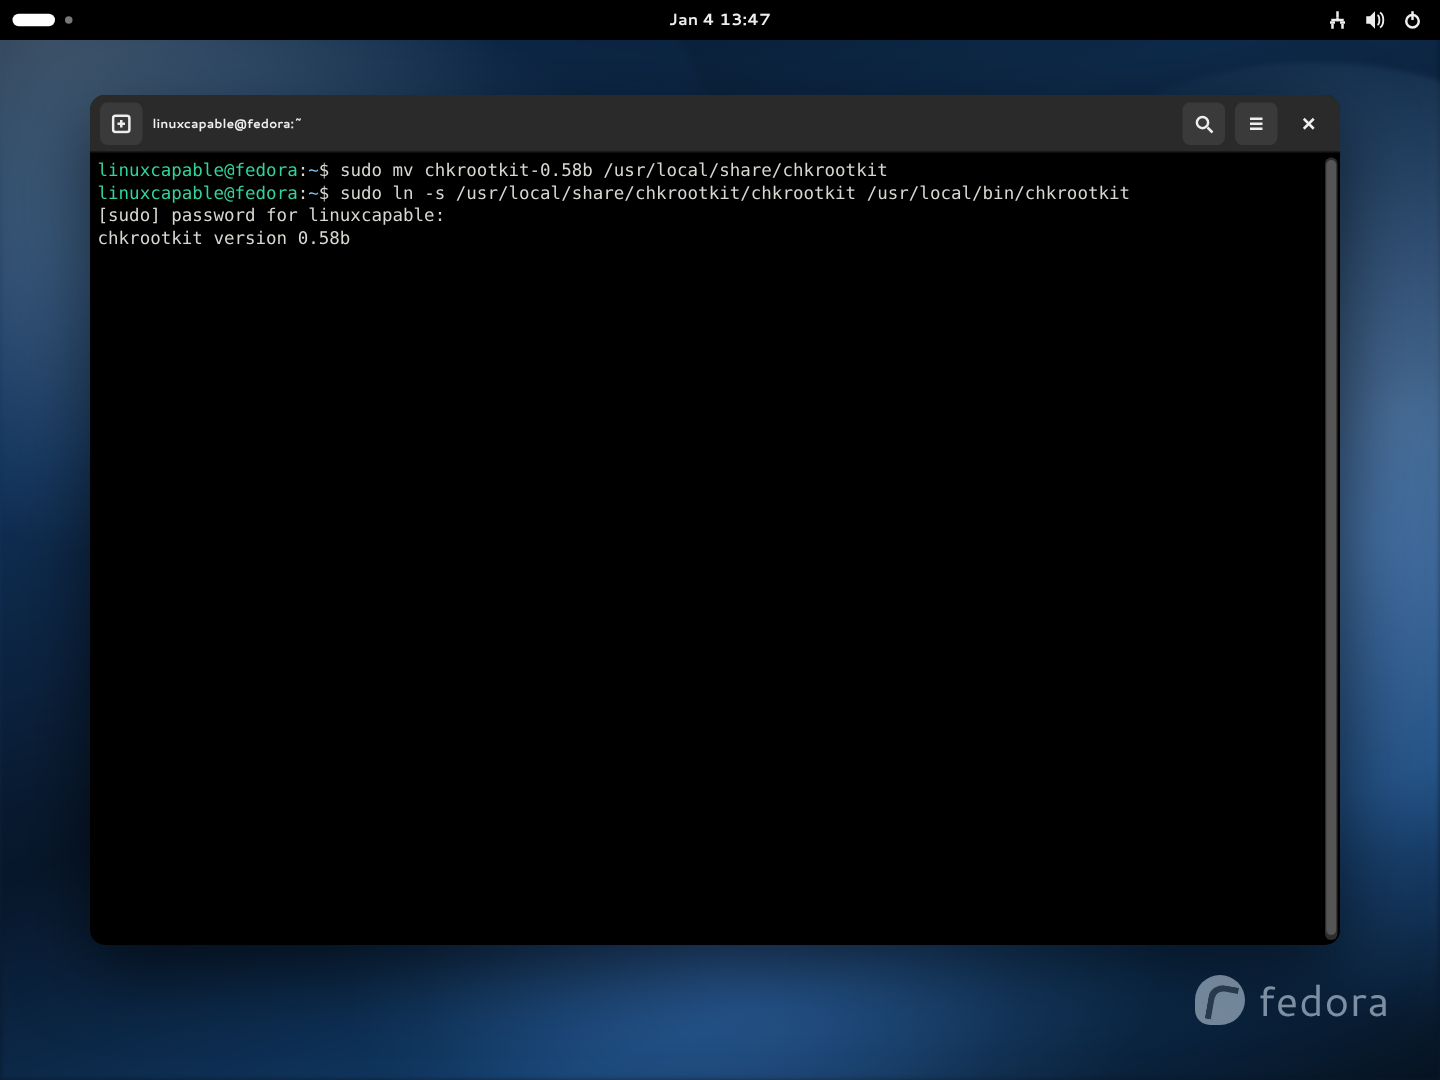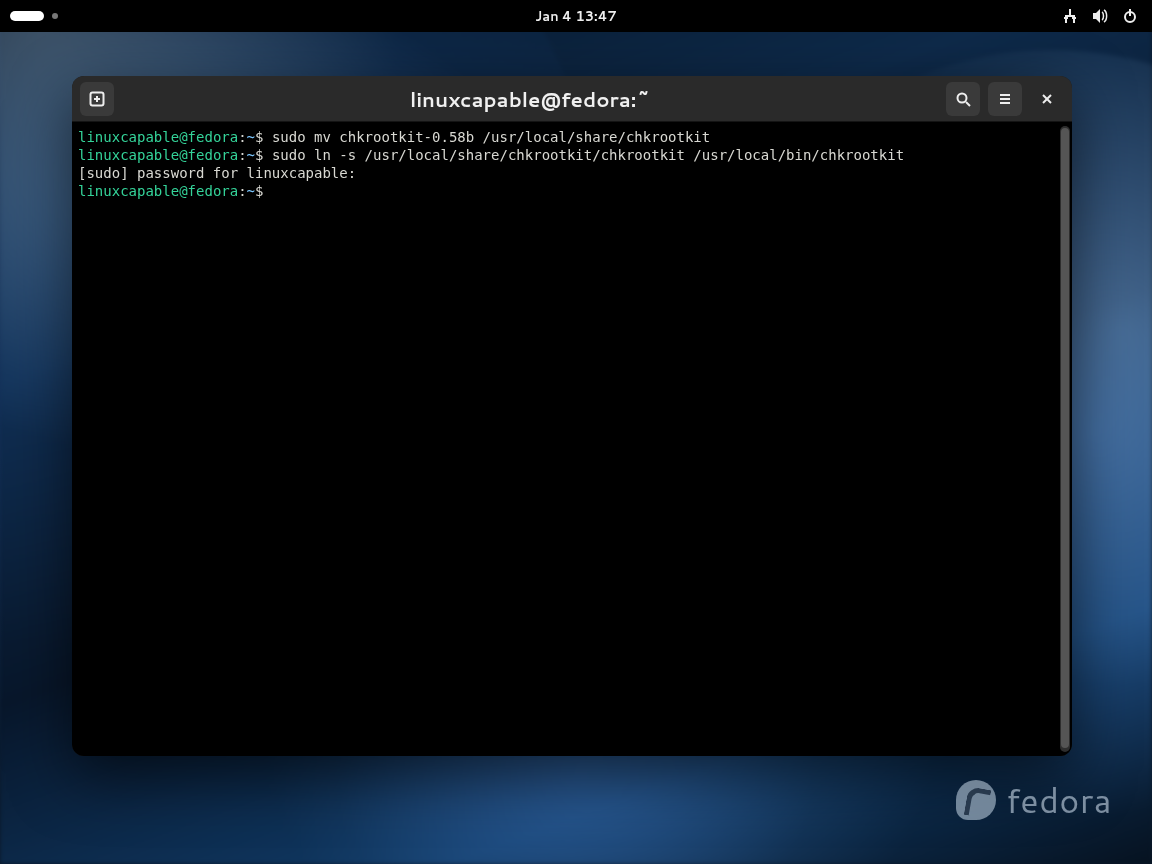--- a/index.html
+++ b/index.html
@@ -46,21 +46,21 @@
   .terminal {
     position: absolute; left: 72px; top: 76px; width: 1000px; height: 680px;
     background: #1c1c1c; border-radius: 12px; overflow: hidden;
     box-shadow: 0 20px 60px rgba(0,0,0,0.6);
     display: flex; flex-direction: column;
   }
   .titlebar {
     height: 46px; background: #2a2a2a; display: flex; align-items: center;
     padding: 0 8px; gap: 8px; border-bottom: 1px solid #141414;
   }
-  .titlebar .title { flex: 1; text-align: center; color: #f0f0f0; font-weight: 700; font-size: 20px; }
+  .titlebar .title { flex: 1; color: #f0f0f0; font-weight: 700; font-size: 10px; }
   .hbtn {
     width: 34px; height: 34px; border-radius: 6px; background: #3a3a3a;
     display: flex; align-items: center; justify-content: center; color: #eee;
   }
   .hbtn svg { width: 16px; height: 16px; }
   .hbtn.close { background: transparent; }
 
   .term-body {
     flex: 1; position: relative; background: #000000;
     font-family: "DejaVu Sans Mono", "Menlo", monospace;
@@ -174,20 +174,20 @@
         </svg>
     </div>
   </div>
   <div class="term-body" id="term-body">
     <div class="term-scroll">
       <div class="term-thumb"></div>
     </div>
   <div class="line"><span class="user">linuxcapable</span><span class="user">@</span><span class="host">fedora</span><span class="colon">:</span><span class="path">~</span><span class="dollar">$ </span><span class="cmd">sudo mv chkrootkit-0.58b /usr/local/share/chkrootkit</span></div>
       <div class="line"><span class="user">linuxcapable</span><span class="user">@</span><span class="host">fedora</span><span class="colon">:</span><span class="path">~</span><span class="dollar">$ </span><span class="cmd">sudo ln -s /usr/local/share/chkrootkit/chkrootkit /usr/local/bin/chkrootkit</span></div>
       <div class="line">[sudo] password for linuxcapable: </div>
-      <div class="line"><span class="user">linuxcapable</span><span class="user">@</span><span class="host">fedora</span><span class="colon">:</span><span class="path">~</span><span class="dollar">$ </span><span class="cmd"></span></div>
+      <div class="line">chkrootkit version 0.58b</div>
     </div>
 </div>
 
 <div class="fedora-mark">
   <div class="bubble"></div>
   <span>fedora</span>
 </div>
 
 </body></html>

